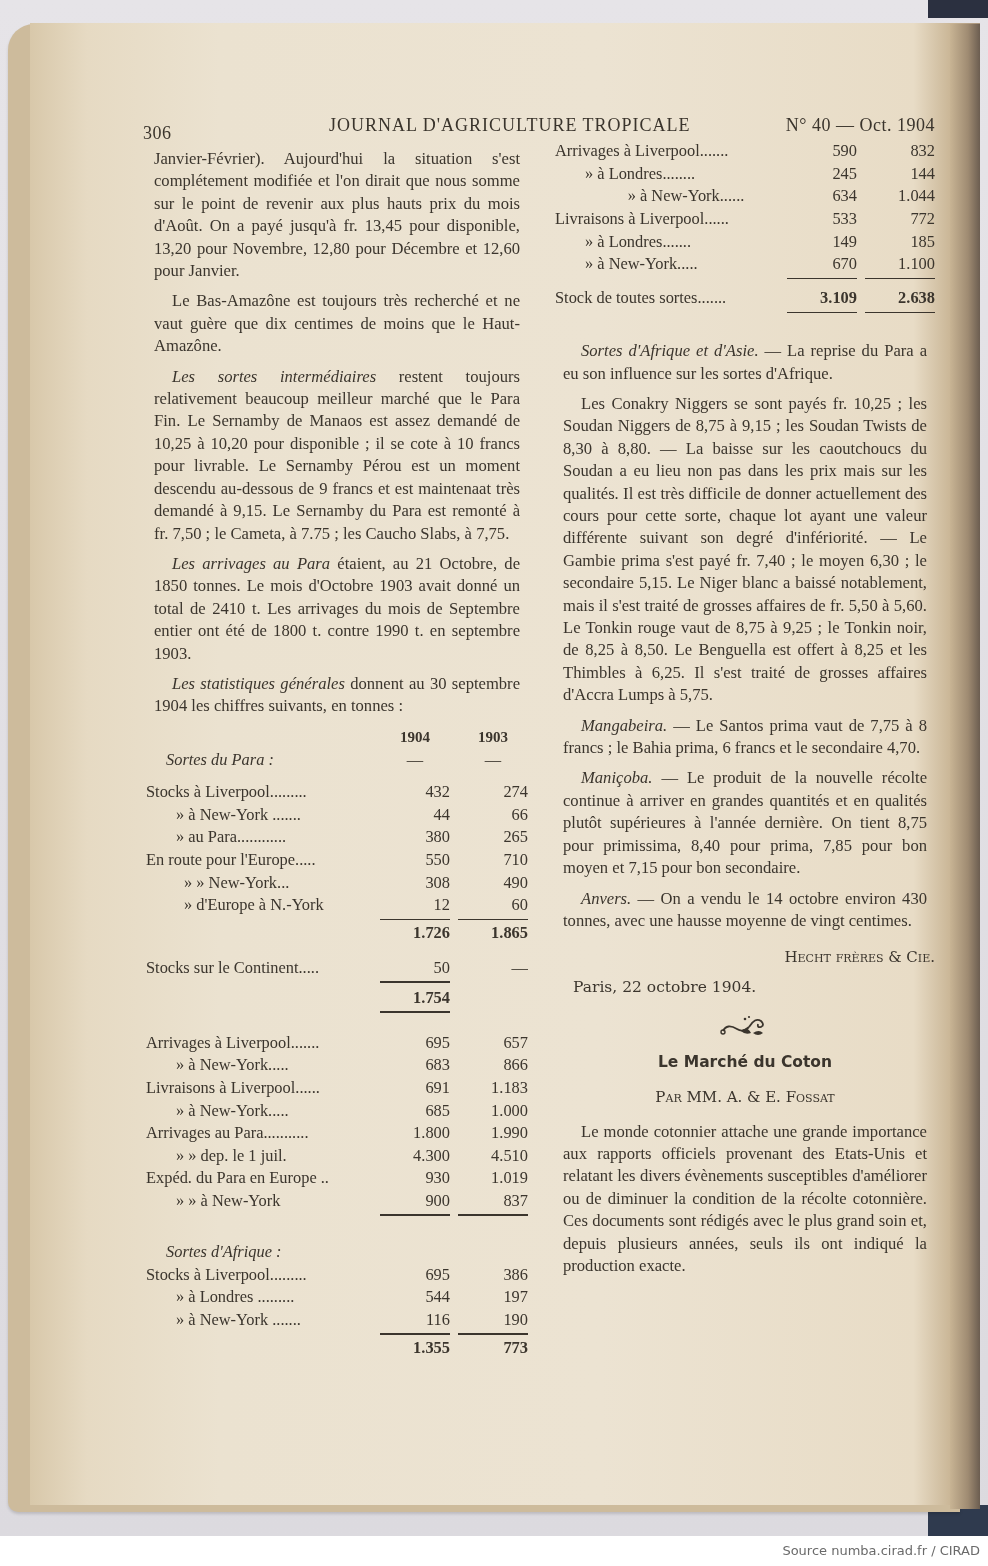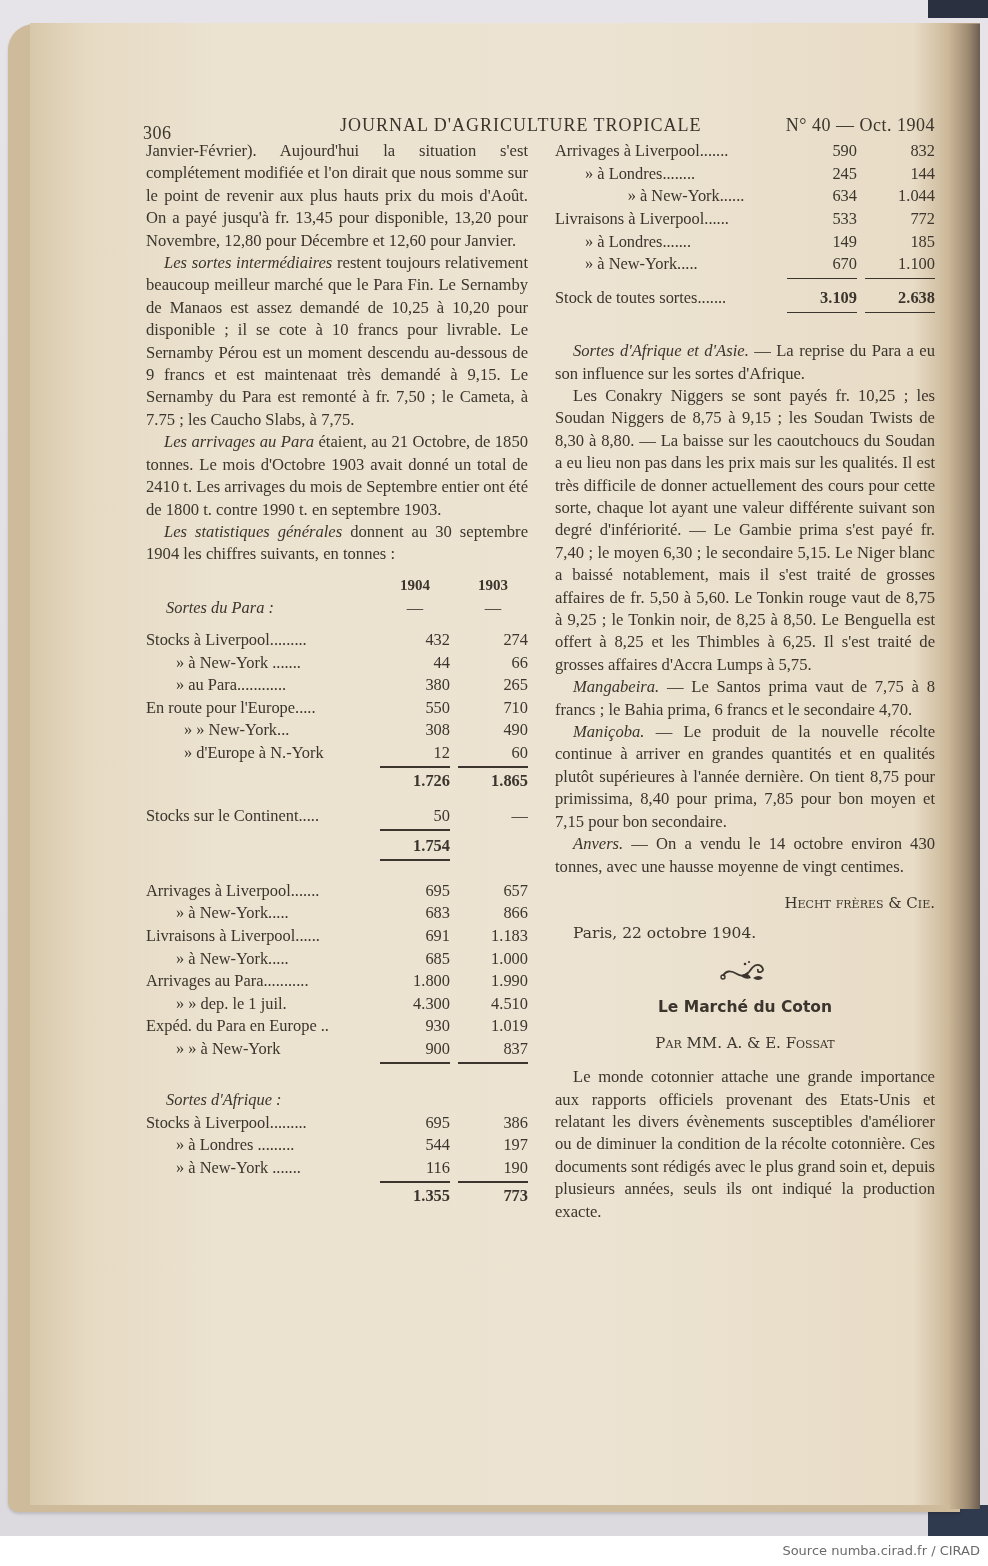--- a/index.html
+++ b/index.html
@@ -33,29 +33,29 @@
     .spine {
       position: absolute; left: 950px; top: 24px; width: 30px; height: 1485px;
       background: linear-gradient(90deg, #c8b494 0%, #9f8b72 60%, #6b5d50 100%);
     }
     .header {
       position: absolute; top: 115px; left: 143px; width: 792px; height: 24px;
       font-family: "Liberation Serif", serif; color: #3a342c; font-size: 18px;
       letter-spacing: 0.5px;
     }
     .header .pnum { position: absolute; left: 0; top: 8px; }
-    .header .jtitle { position: absolute; left: 197px; top: 0; letter-spacing: 1px; }
+    .header .jtitle { position: absolute; left: 186px; top: 0; letter-spacing: 1px; }
     .header .issue { position: absolute; right: 0; top: 0; }
     .col {
       position: absolute; color: #3b352d;
       font-family: "Liberation Serif", serif; font-size: 16.6px; line-height: 22.4px;
     }
     .col-left { left: 146px; top: 140px; width: 382px; }
     .col-right { left: 555px; top: 140px; width: 380px; }
-    .para { text-align: justify; margin: 0; }
+    .para { text-align: justify; margin: 8px; }
     .para.indent { text-indent: 18px; }
     .para i { font-style: italic; }
     table.stats { border-collapse: collapse; width: 100%; font-size: 16.4px; }
     table.stats td { padding: 0; height: 22.6px; vertical-align: bottom; }
     table.stats td.lbl { white-space: nowrap; }
     table.stats td.num { text-align: right; width: 70px; }
     table.stats td.gap { width: 8px; }
     .hdrnum { font-weight: bold; font-size: 15px; text-align: center !important; }
     .dash { text-align: center !important; }
     .rule-cell { position: relative; }
@@ -86,20 +86,21 @@
 <div class="spine"></div>
 
 <div class="header">
   <span class="pnum">306</span>
   <span class="jtitle">JOURNAL D'AGRICULTURE TROPICALE</span>
   <span class="issue">N° 40 — Oct. 1904</span>
 </div>
 
 <div class="col col-left">
   <p class="para"><i></i><span>Janvier-Février). Aujourd'hui la situation s'est complétement modifiée et l'on dirait que nous somme sur le point de revenir aux plus hauts prix du mois d'Août. On a payé jusqu'à fr. 13,45 pour disponible, 13,20 pour Novembre, 12,80 pour Décembre et 12,60 pour Janvier.</span></p>
+  <p class="para indent"><i></i><span>Le Bas-Amazône est toujours très recherché et ne vaut guère que dix centimes de moins que le Haut-Amazône.</span></p>
   <p class="para indent"><i>Les sortes intermédiaires</i><span> restent toujours relativement beaucoup meilleur marché que le Para Fin. Le Sernamby de Manaos est assez demandé de 10,25 à 10,20 pour disponible ; il se cote à 10 francs pour livrable. Le Sernamby Pérou est un moment descendu au-dessous de 9 francs et est maintenaat très demandé à 9,15. Le Sernamby du Para est remonté à fr. 7,50 ; le Cameta, à 7.75 ; les Caucho Slabs, à 7,75.</span></p>
   <p class="para indent"><i>Les arrivages au Para</i><span> étaient, au 21 Octobre, de 1850 tonnes. Le mois d'Octobre 1903 avait donné un total de 2410 t. Les arrivages du mois de Septembre entier ont été de 1800 t. contre 1990 t. en septembre 1903.</span></p>
   <p class="para indent"><i>Les statistiques générales</i><span> donnent au 30 septembre 1904 les chiffres suivants, en tonnes :</span></p>
 
   <table class="stats" style="margin-top:8px;">
     <tbody>
         <tr>
       <td class="lbl"></td>
       <td class="num hdrnum">1904</td>
       <td class="gap"></td>

